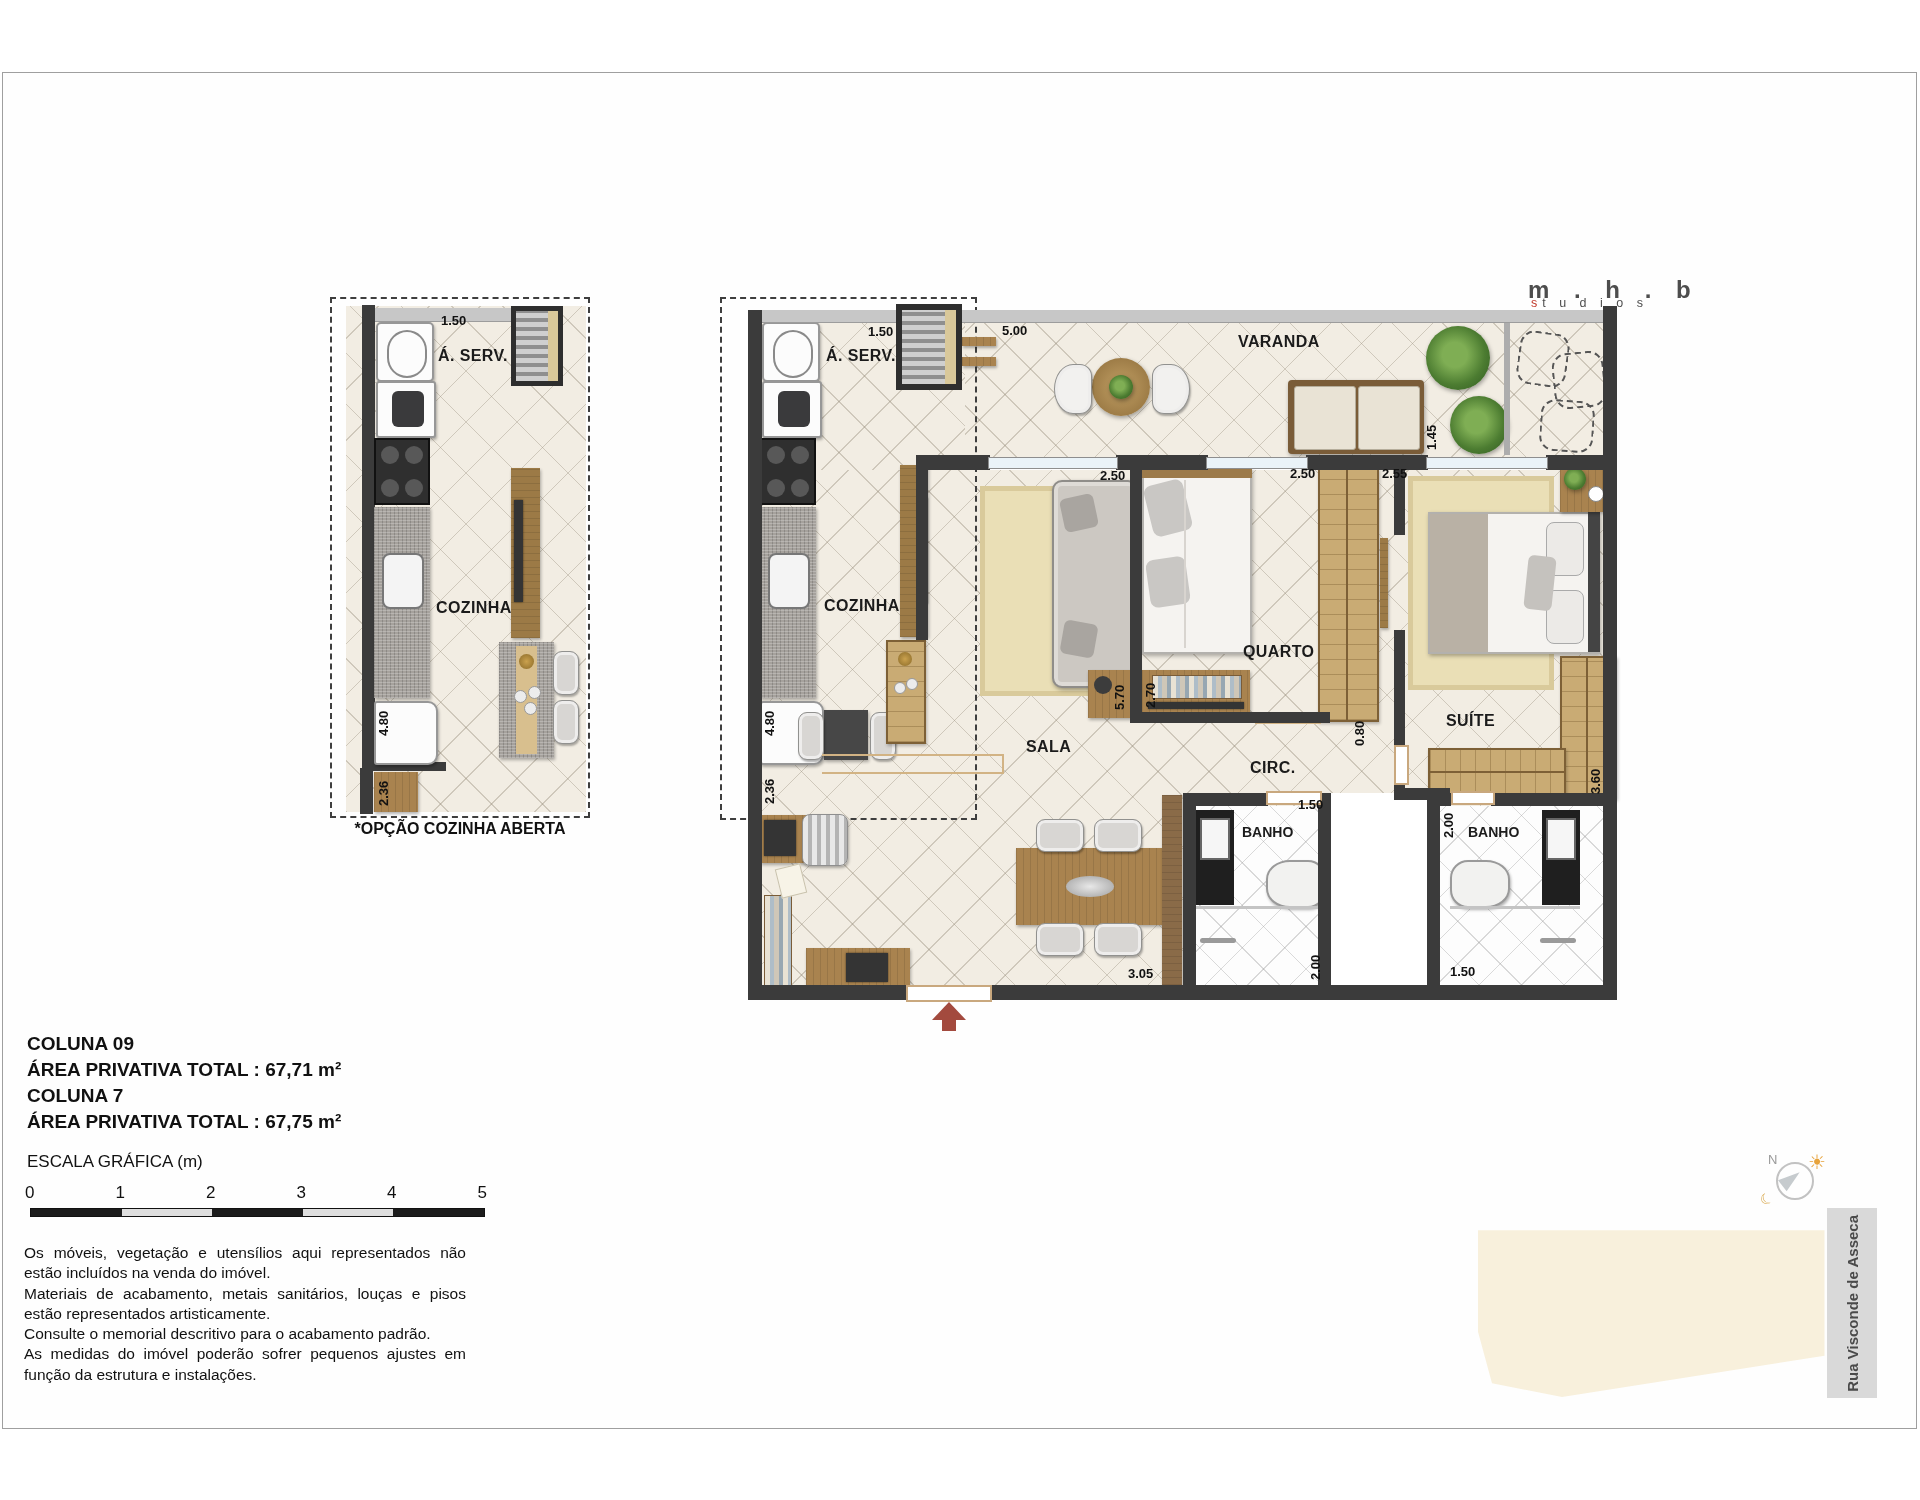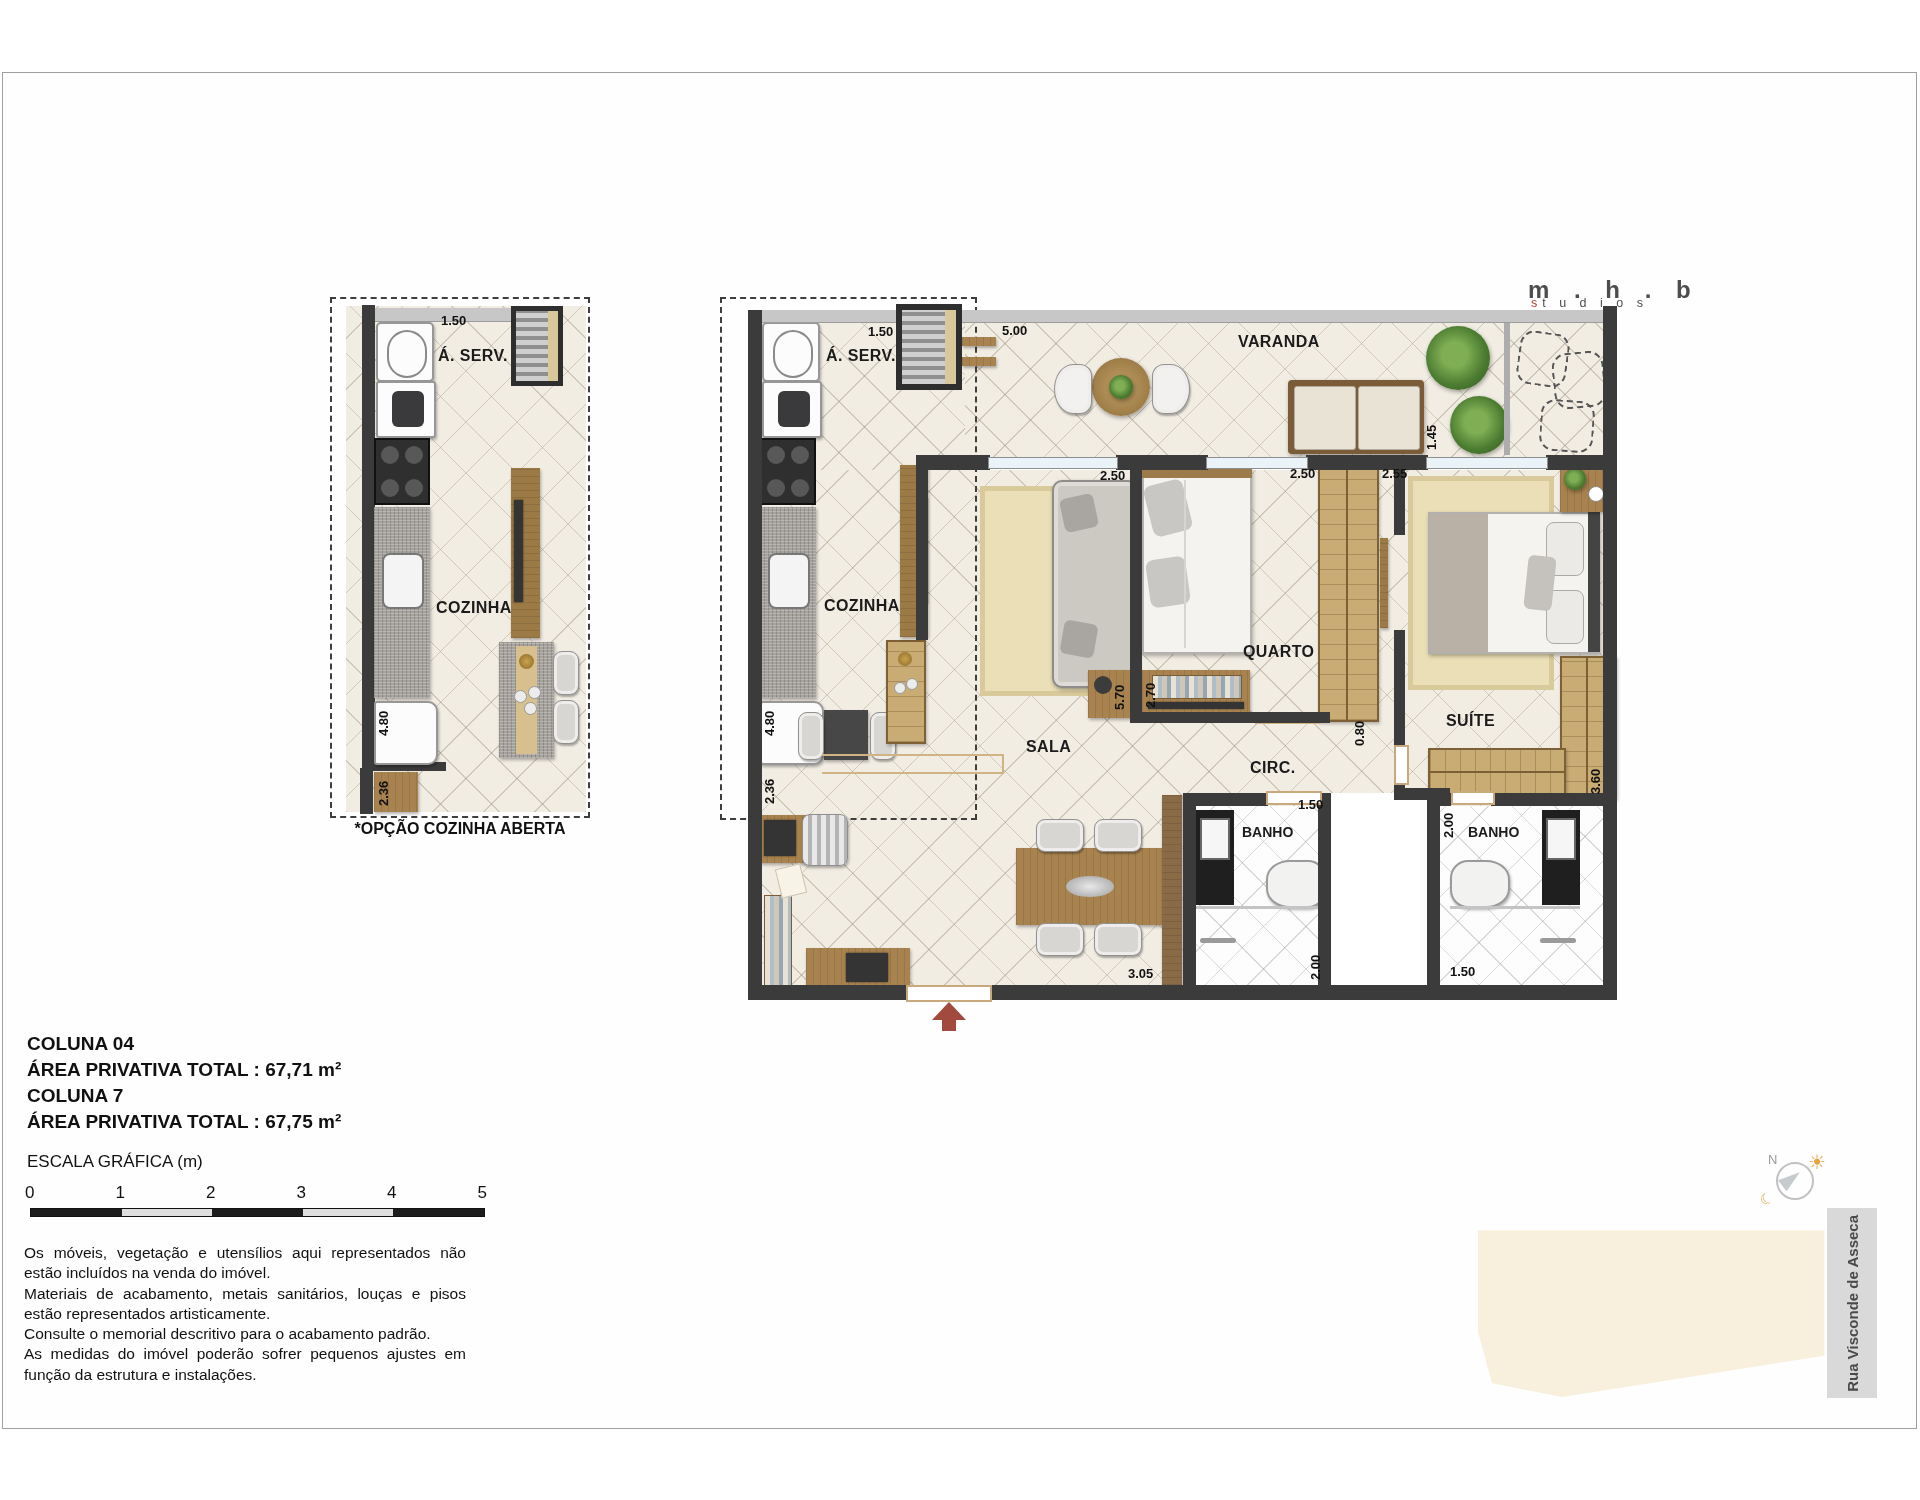--- a/index.html
+++ b/index.html
@@ -316,21 +316,21 @@
   <div class="dimv" style="left:762px;top:700px;height:36px;">4.80</div>
   <div class="dimv" style="left:762px;top:770px;height:34px;">2.36</div>
   <div class="dim" style="left:1128px;top:966px;">3.05</div>
   <div class="room-s" style="left:1242px;top:824px;">BANHO</div>
   <div class="dim" style="left:1298px;top:797px;">1.50</div>
   <div class="dimv" style="left:1308px;top:946px;height:34px;">2.00</div>
   <div class="dimv" style="left:1441px;top:804px;height:34px;">2.00</div>
   <div class="room-s" style="left:1468px;top:824px;">BANHO</div>
   <div class="dim" style="left:1450px;top:964px;">1.50</div>
 
-  <div class="infoline" style="left:27px;top:1033px;">COLUNA 04</div>
+  <div class="infoline" style="left:27px;top:1033px;">COLUNA 09</div>
   <div class="infoline" style="left:27px;top:1059px;">ÁREA PRIVATIVA TOTAL :  67,71 m²</div>
   <div class="infoline" style="left:27px;top:1085px;">COLUNA 7</div>
   <div class="infoline" style="left:27px;top:1111px;">ÁREA PRIVATIVA TOTAL :  67,75 m²</div>
   <div class="scaletitle" style="left:27px;top:1152px;">ESCALA GRÁFICA (m)</div>
   <div class="ticksrow" style="left:25px;top:1183px;width:462px;">
     <span>0</span>
     <span>1</span>
     <span>2</span>
     <span>3</span>
     <span>4</span>

